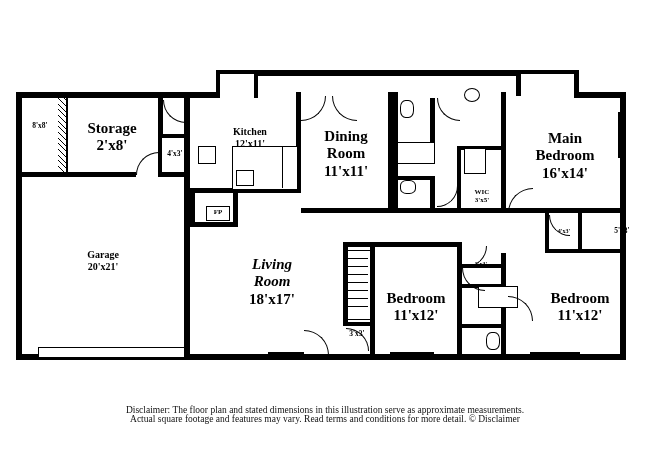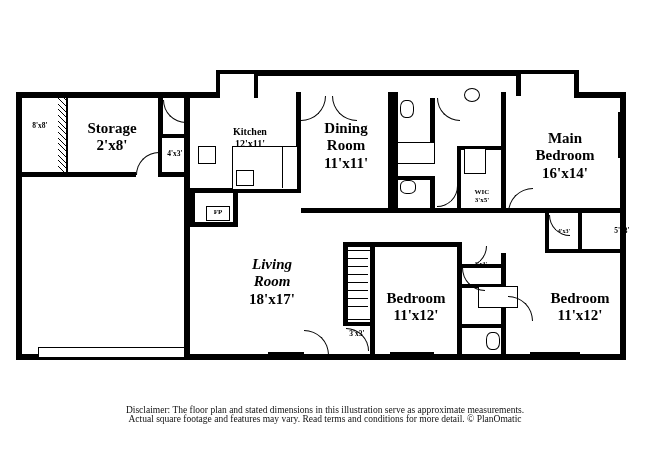--- a/index.html
+++ b/index.html
@@ -237,27 +237,31 @@
   <div class="door-arc" style="left:462px; top:268px; width:22px; height:22px; border-radius:0 0 0 100%; border-top:none; border-right:none;"></div>
   <div class="door-arc" style="left:466px; top:246px; width:20px; height:20px; border-radius:0 0 100% 0; border-top:none; border-left:none;"></div>
   <div class="door-arc" style="left:304px; top:330px; width:24px; height:24px; border-radius:0 100% 0 0; border-bottom:none; border-left:none;"></div>
   <div class="door-arc" style="left:346px; top:328px; width:22px; height:22px; border-radius:0 100% 0 0; border-bottom:none; border-left:none;"></div>
 
   <div class="room r9" style="left:76px; top:120px; width:72px;">
     <span class="nm">Storage</span>
     <span class="dim">2'x8'</span>
   </div>
 
+  <div class="room r10" style="left:54px; top:249px; width:98px;">
+    <span class="nm">Garage</span>
+    <span class="dim">20'x21'</span>
+  </div>
 
   <div class="room r10" style="left:211px; top:126px; width:78px;">
     <span class="nm">Kitchen</span>
     <span class="dim">12'x11'</span>
   </div>
 
-  <div class="room r9" style="left:310px; top:120px; width:72px;">
+  <div class="room r9" style="left:310px; top:128px; width:72px;">
     <span class="nm" style="white-space:normal;">Dining<br>Room</span>
     <span class="dim">11'x11'</span>
   </div>
 
   <div class="room r9" style="left:236px; top:256px; width:72px;">
     <span class="nm" style="white-space:normal;font-style:italic;">Living<br>Room</span>
     <span class="dim">18'x17'</span>
   </div>
 
   <div class="room r9" style="left:526px; top:130px; width:78px;">
@@ -281,15 +285,15 @@
   </div>
 
   <div class="small-lbl" style="left:18px; top:121px; width:44px;"><span>8'x8'</span></div>
   <div class="small-lbl" style="left:158px; top:149px; width:34px;"><span>4'x3'</span></div>
   <div class="small-lbl" style="left:343px; top:329px; width:28px;"><span>3'x3'</span></div>
   <div class="small-lbl" style="left:604px; top:226px; width:36px;"><span>5'x3'</span></div>
   <div class="tiny-lbl" style="left:551px; top:228px; width:26px;"><span>4'x3'</span></div>
   <div class="tiny-lbl" style="left:468px; top:261px; width:26px;"><span>2'x3'</span></div>
 
   <div class="disclaimer" style="top:404px;"><span>Disclaimer: The floor plan and stated dimensions in this illustration serve as approximate measurements.</span></div>
-  <div class="disclaimer" style="top:413px;"><span>Actual square footage and features may vary. Read terms and conditions for more detail. © PlanOmatic</span></div>
+  <div class="disclaimer" style="top:413px;"><span>Actual square footage and features may vary. Read terms and conditions for more detail. © Disclaimer</span></div>
 
 </div>
 
 </body></html>

